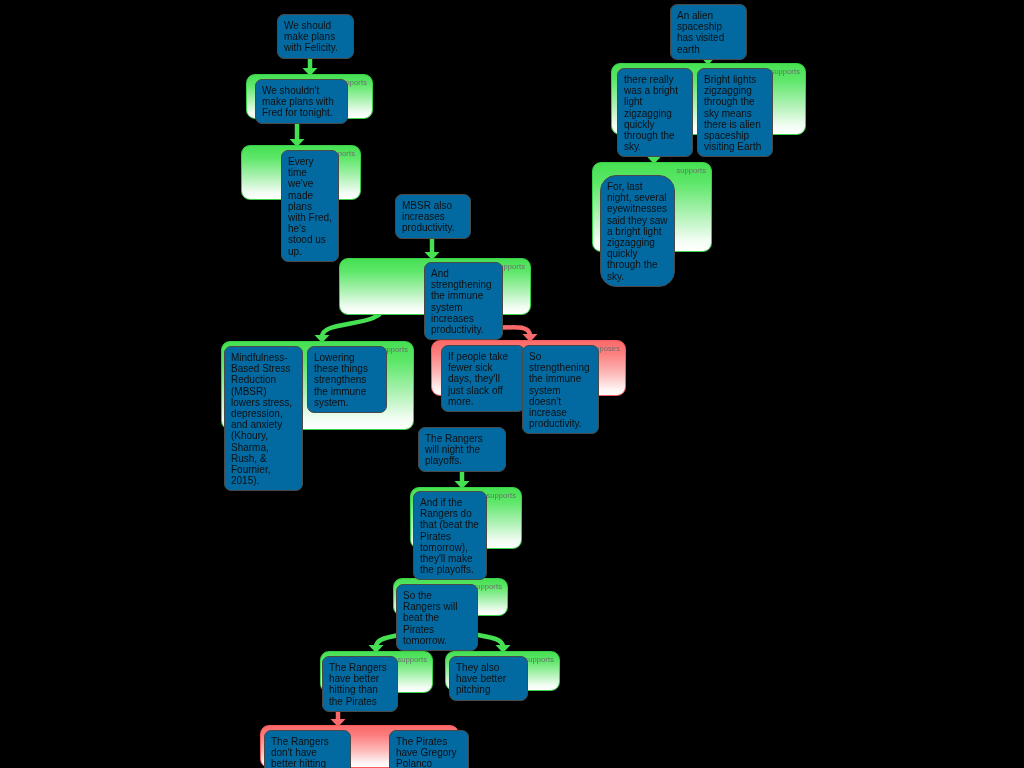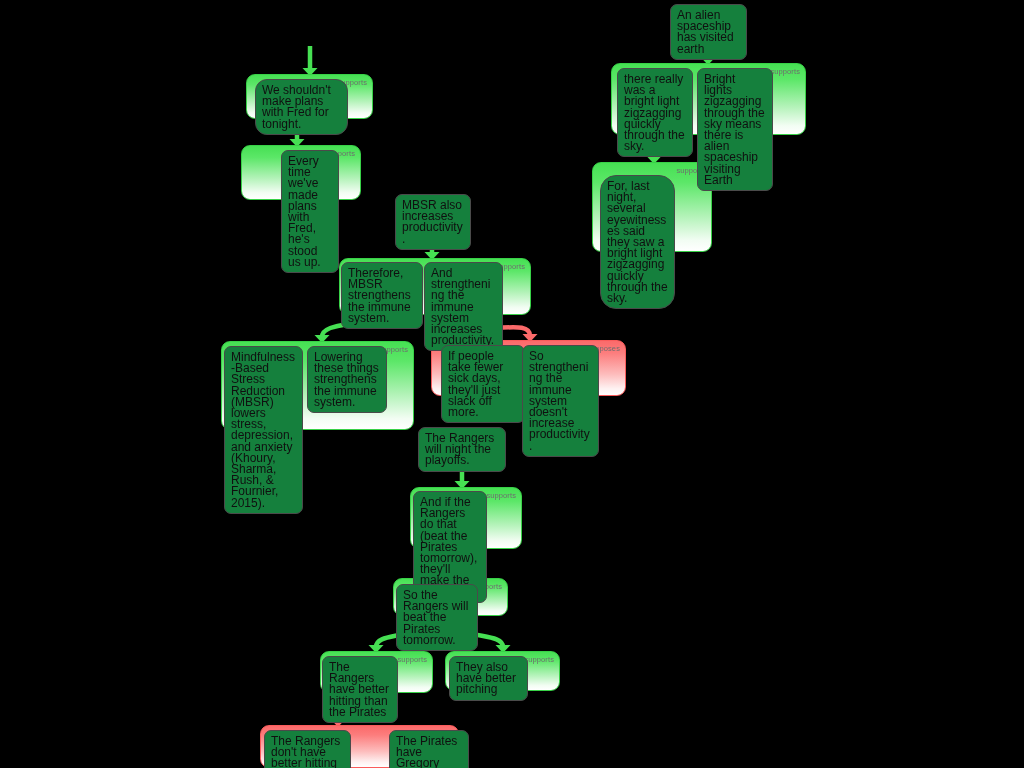--- a/index.html
+++ b/index.html
@@ -48,27 +48,27 @@
     font-size: 7.5px;
     color: #6e6e6e;
     letter-spacing: 0.1px;
     white-space: nowrap;
     overflow: hidden;
   }
 
   
   .node {
     position: absolute;
-    background: #15803d;
+    background: #0369a1;
     border: 1px solid #4a4a4a;
     border-radius: 7px;
     box-sizing: border-box;
     z-index: 3;
     padding: 5px 6px 4px 6px;
-    font-size: 12px;
+    font-size: 10px;
     line-height: 11.2px;
     color: #101010;
     overflow: hidden;
   }
   .node.root {
     z-index: 4;
   }
   .node-text {
     display: block;
     white-space: pre-wrap;
@@ -158,44 +158,44 @@
     </div>
     <div class="group supports" style="left: 320px; top: 651px; width: 113px; height: 42px;">
       <span class="group-label">supports</span>
     </div>
     <div class="group supports" style="left: 445px; top: 651px; width: 115px; height: 40px;">
       <span class="group-label">supports</span>
     </div>
     <div class="group opposes" style="left: 260px; top: 725px; width: 199px; height: 43px;">
       <span class="group-label">opposes</span>
     </div>
-    <div class="node" style="left: 255px; top: 79px; width: 93px; min-height: 40px; border-radius: 12px;">
+    <div class="node root" style="left: 277px; top: 14px; width: 77px; min-height: 32px;">
+      <span class="node-text">We should make plans with Felicity.</span>
+    </div>
+    <div class="node" style="left: 255px; top: 79px; width: 93px; min-height: 40px;">
       <span class="node-text">We shouldn't make plans with Fred for tonight.</span>
     </div>
     <div class="node" style="left: 250px; top: 150px; width: 58px; min-height: 48px; margin-left: 31px;">
       <span class="node-text">Every time we've made plans with Fred, he's stood us up.</span>
     </div>
     <div class="node root" style="left: 670px; top: 4px; width: 77px; min-height: 30px;">
       <span class="node-text">An alien spaceship has visited earth</span>
     </div>
     <div class="node" style="left: 617px; top: 68px; width: 76px; min-height: 66px;">
       <span class="node-text">there really was a bright light zigzagging quickly through the sky.</span>
     </div>
     <div class="node" style="left: 697px; top: 68px; width: 76px; min-height: 67px;">
       <span class="node-text">Bright lights zigzagging through the sky means there is alien spaceship visiting Earth</span>
     </div>
     <div class="node" style="left: 600px; top: 175px; width: 75px; min-height: 82px; border-radius: 16px;">
       <span class="node-text">For, last night, several eyewitnesses said they saw a bright light zigzagging quickly through the sky.</span>
     </div>
     <div class="node root" style="left: 395px; top: 194px; width: 76px; min-height: 34px;">
       <span class="node-text">MBSR also increases productivity.</span>
     </div>
-    <div class="node" style="left: 341px; top: 262px; width: 82px; min-height: 41px;">
-      <span class="node-text">Therefore, MBSR strengthens the immune system.</span>
-    </div>
     <div class="node" style="left: 424px; top: 262px; width: 79px; min-height: 53px;">
       <span class="node-text">And strengthening the immune system increases productivity.</span>
     </div>
     <div class="node" style="left: 224px; top: 346px; width: 79px; min-height: 86px;">
       <span class="node-text">Mindfulness-Based Stress Reduction (MBSR) lowers stress, depression, and anxiety (Khoury, Sharma, Rush, &amp; Fournier, 2015).</span>
     </div>
     <div class="node" style="left: 307px; top: 346px; width: 80px; min-height: 48px;">
       <span class="node-text">Lowering these things strengthens the immune system.</span>
     </div>
     <div class="node" style="left: 441px; top: 345px; width: 84px; min-height: 37px;">

